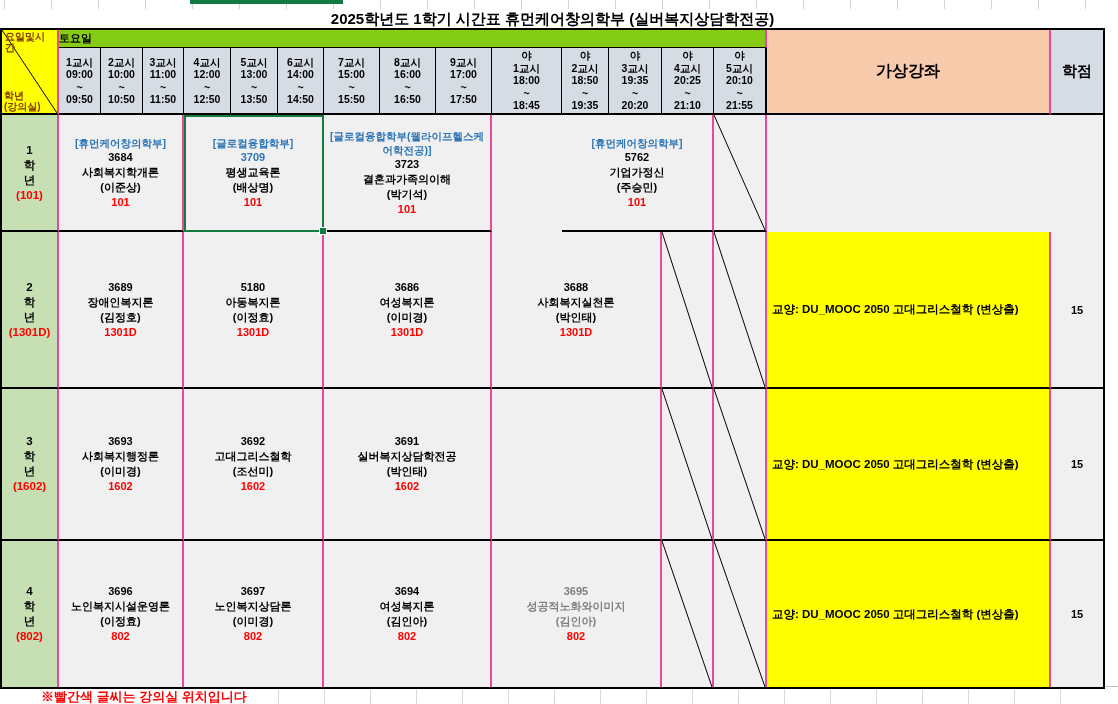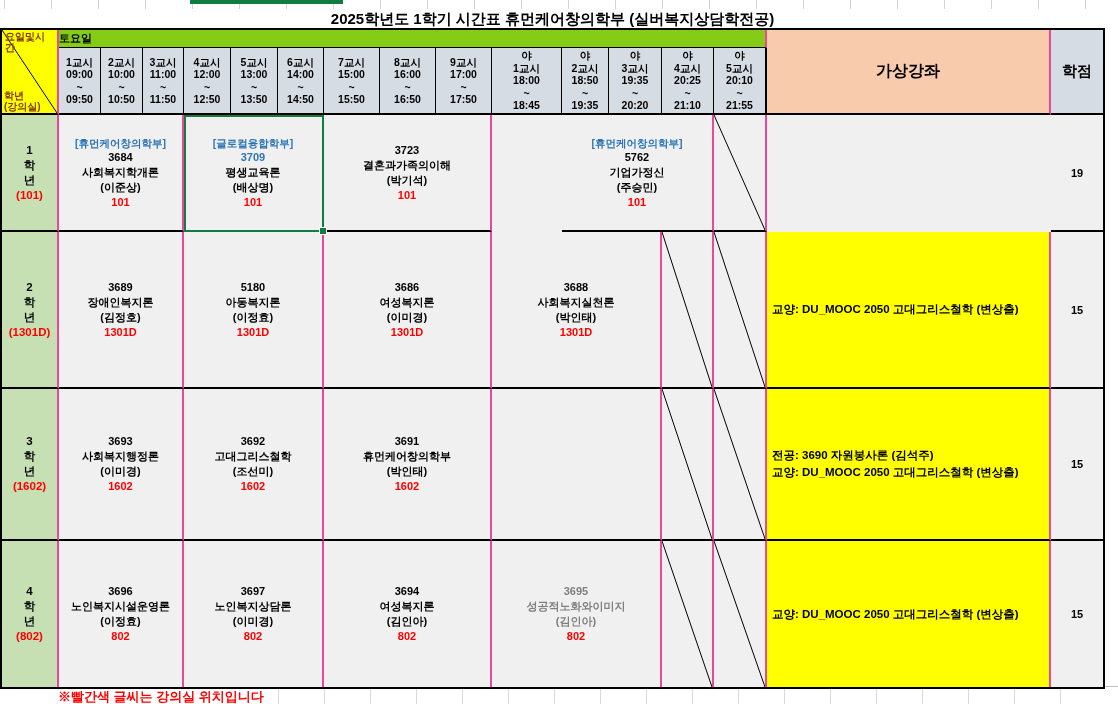--- a/index.html
+++ b/index.html
@@ -45,21 +45,21 @@
   .virtual{background:#FFFF00;display:flex;flex-direction:column;justify-content:center;
            font-size:11.5px;line-height:17px;padding:3px 2px 3px 5px;text-align:left;}
   .virtual .ind{padding-left:26px;}
   .credits{display:flex;align-items:center;justify-content:center;font-size:11px;}
   .selected{outline:2px solid #107C41;outline-offset:-2px;}
   .handle{position:absolute;left:319px;top:227px;width:6px;height:6px;background:#107C41;
           border:1px solid #fff;box-sizing:content-box;}
   .bgrid{position:absolute;left:278px;top:689px;width:827px;height:15px;
          background-image:repeating-linear-gradient(to right,#d9d9d9 0 1px,transparent 1px 46px);
          border-bottom:1px solid #d9d9d9;}
-  .footnote{position:absolute;left:58px;top:689px;font-size:13px;line-height:15px;color:#FF0000;white-space:nowrap;}
+  .footnote{position:absolute;left:41px;top:689px;font-size:13px;line-height:15px;color:#FF0000;white-space:nowrap;}
   .edge-line{position:absolute;left:1105px;top:686px;width:13px;height:1px;background:#bfbfbf;}
 </style>
 </head>
 <body>
 
 <div class="screen">
 
   <div class="topstrip"></div>
   <div class="topgreen"></div>
 
@@ -188,38 +188,38 @@
       <div class="room">101</div>
     </div>
     <div class="c course selected" style="grid-row:3;grid-column:5/8">
       <div class="dept">[글로컬융합학부]</div>
       <div class="code blue">3709</div>
       <div class="cname">평생교육론</div>
       <div class="prof">(배상명)</div>
       <div class="room">101</div>
     </div>
     <div class="c course" style="grid-row:3;grid-column:8/11">
+      <div class="dept">[글로컬융합학부(웰라이프헬스케어학전공)]</div>
       <div class="code">3723</div>
       <div class="cname">결혼과가족의이해</div>
       <div class="prof">(박기석)</div>
       <div class="room">101</div>
     </div>
     <div class="c course" style="grid-row:3;grid-column:12/15">
       <div class="dept">[휴먼케어창의학부]</div>
       <div class="code">5762</div>
       <div class="cname">기업가정신</div>
       <div class="prof">(주승민)</div>
       <div class="room">101</div>
     </div>
     <div class="c diag" style="grid-row:3;grid-column:15">
       <svg viewBox="0 0 100 100" preserveAspectRatio="none">
           <line x1="0" y1="0" x2="100" y2="100" stroke="#000" stroke-width="1" vector-effect="non-scaling-stroke"></line>
         </svg>
     </div>
-    <div class="c credits no-r" style="grid-row:3;grid-column:17">19</div>
 
     <div class="c grade" style="grid-row:4">
       <div>2</div>
       <div>학</div>
       <div>년</div>
       <div class="room">(1301D)</div>
     </div>
     <div class="c course" style="grid-row:4;grid-column:2/5">
       <div class="code">3689</div>
       <div class="cname">장애인복지론</div>
@@ -272,37 +272,36 @@
       <div class="room">1602</div>
     </div>
     <div class="c course" style="grid-row:5;grid-column:5/8">
       <div class="code">3692</div>
       <div class="cname">고대그리스철학</div>
       <div class="prof">(조선미)</div>
       <div class="room">1602</div>
     </div>
     <div class="c course" style="grid-row:5;grid-column:8/11">
       <div class="code">3691</div>
-      <div class="cname">휴먼케어창의학부</div>
+      <div class="cname">실버복지상담학전공</div>
       <div class="prof">(박인태)</div>
       <div class="room">1602</div>
     </div>
     <div class="c" style="grid-row:5;grid-column:11/14"></div>
     <div class="c diag" style="grid-row:5;grid-column:14">
       <svg viewBox="0 0 100 100" preserveAspectRatio="none">
           <line x1="0" y1="0" x2="100" y2="100" stroke="#000" stroke-width="1" vector-effect="non-scaling-stroke"></line>
         </svg>
     </div>
     <div class="c diag" style="grid-row:5;grid-column:15">
       <svg viewBox="0 0 100 100" preserveAspectRatio="none">
           <line x1="0" y1="0" x2="100" y2="100" stroke="#000" stroke-width="1" vector-effect="non-scaling-stroke"></line>
         </svg>
     </div>
     <div class="c virtual" style="grid-row:5;grid-column:16">
-      <div>전공: 3690 자원봉사론 (김석주)</div>
       <div>교양: DU_MOOC 2050 고대그리스철학 (변상출)</div>
     </div>
     <div class="c credits no-r" style="grid-row:5;grid-column:17">15</div>
 
     <div class="c grade no-b" style="grid-row:6">
       <div>4</div>
       <div>학</div>
       <div>년</div>
       <div class="room">(802)</div>
     </div>

